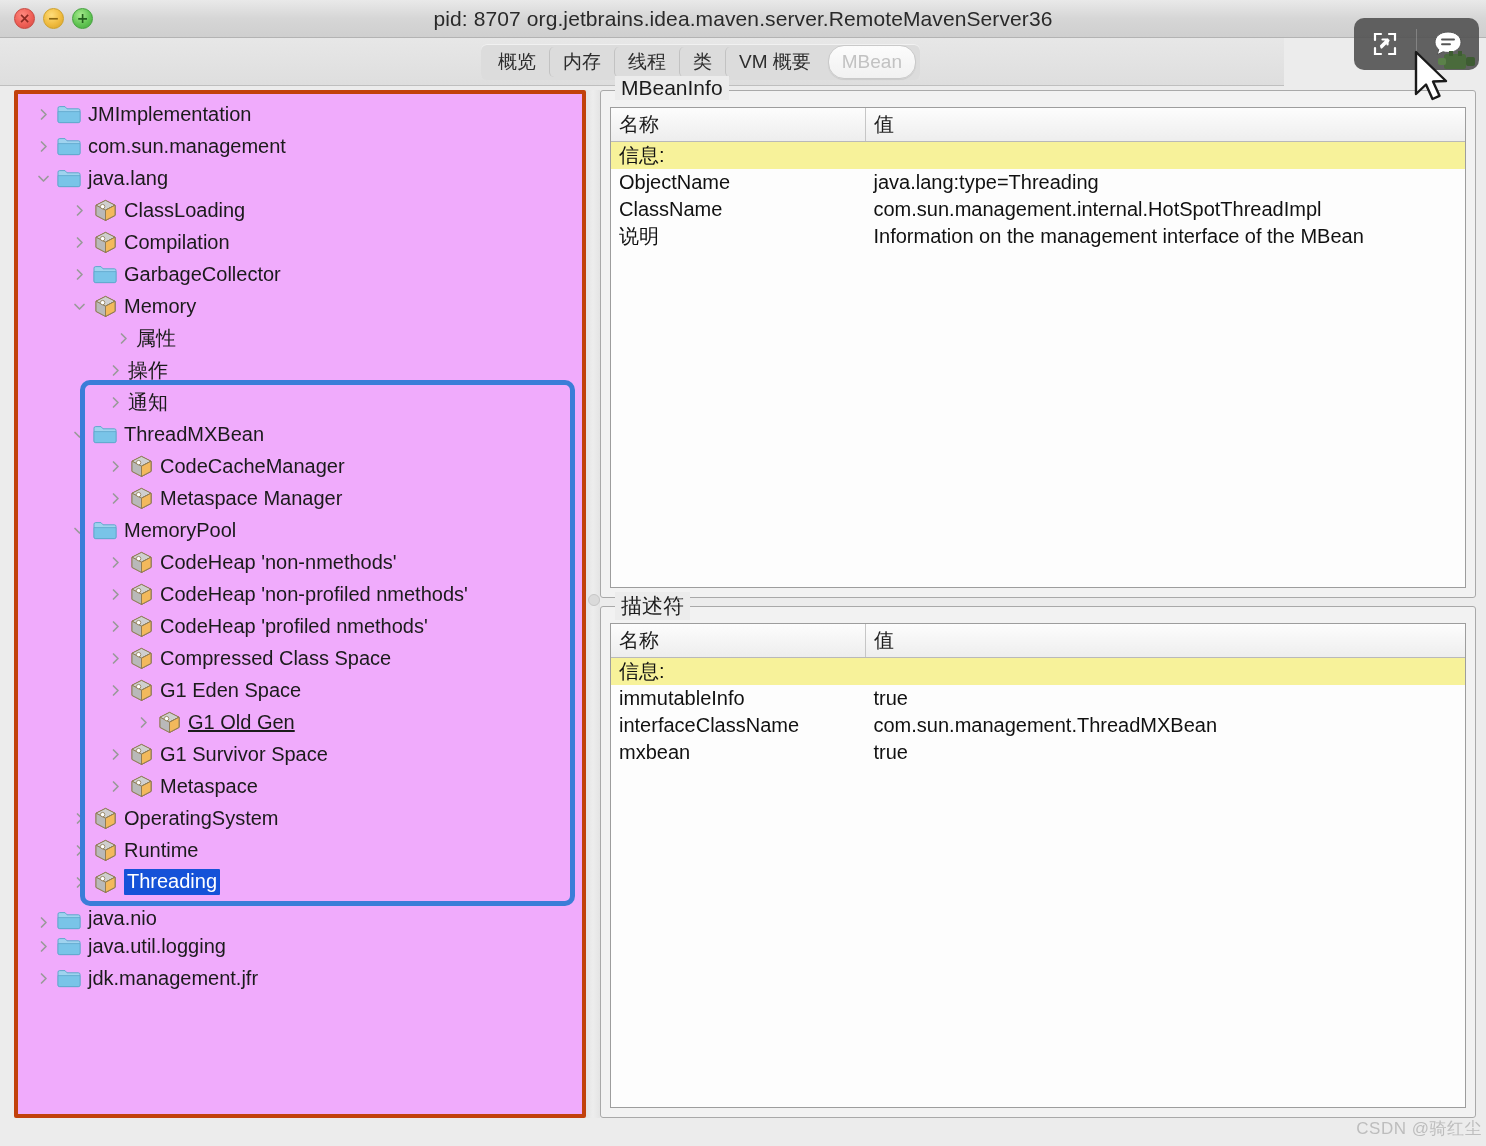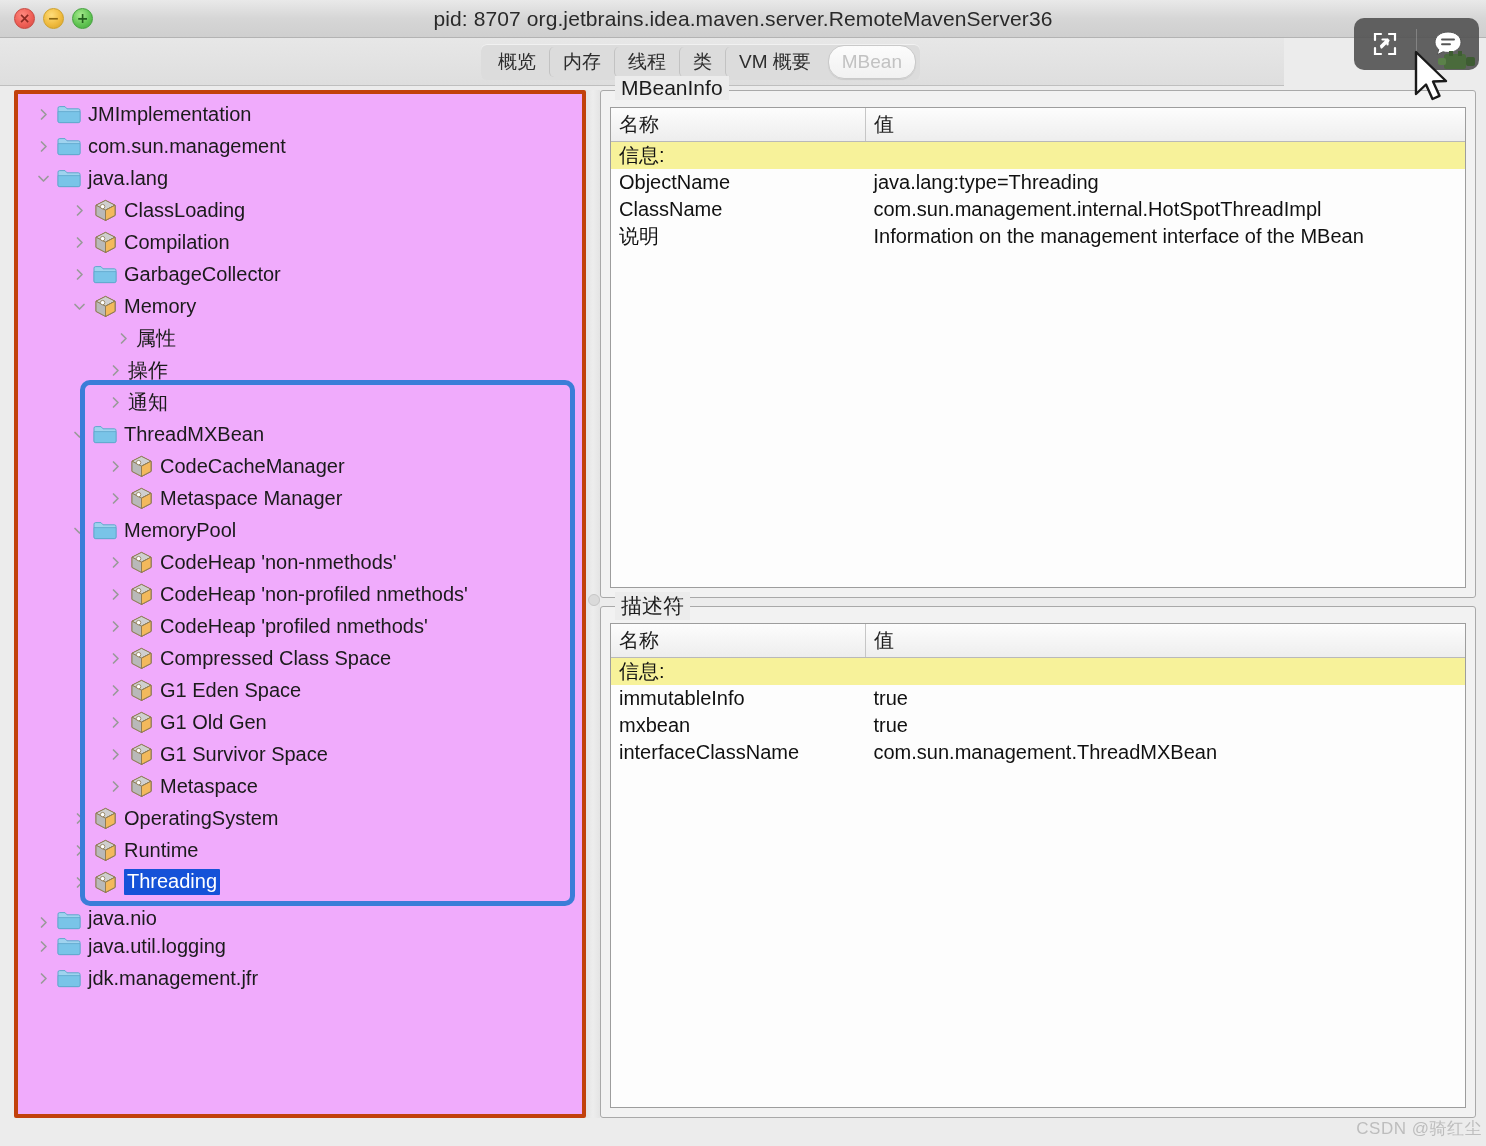--- a/index.html
+++ b/index.html
@@ -592,21 +592,21 @@
                 <path d="M11.5 1.4 L21 6.2 V16.4 L11.5 21.4 L2 16.4 V6.2 Z" fill="#e8cfa0" stroke="#8d7a53" stroke-width="1"></path>
                 <path d="M11.5 1.4 L21 6.2 L11.5 11.2 L2 6.2 Z" fill="#cfcfcf" stroke="#8d7a53" stroke-width="0.9"></path>
                 <path d="M2 6.2 L11.5 11.2 V21.4 L2 16.4 Z" fill="#b9b9b9" stroke="#8d7a53" stroke-width="0.9"></path>
                 <path d="M11.5 11.2 L21 6.2 V16.4 L11.5 21.4 Z" fill="#f0b košt" stroke="#8d7a53" stroke-width="0.9"></path>
                 <path d="M11.5 11.2 L21 6.2 V16.4 L11.5 21.4 Z" fill="#f3b95c" stroke="#8d7a53" stroke-width="0.9"></path>
                 <circle cx="8.6" cy="7.6" r="2.2" fill="#ffffff" stroke="#8d7a53" stroke-width="0.8"></circle>
               </svg>
             </span>
             <span class="lbl">G1 Eden Space</span>
           </div>
-          <div class="node" style="padding-left: 84px;">
+          <div class="node" style="padding-left: 112px; text-decoration: underline;">
             <span class="chev">
               <svg width="15" height="15" viewBox="0 0 15 15">
                 <path d="M5.5 3 L10 7.5 L5.5 12" fill="none" stroke="#9a9a9a" stroke-width="1.7" stroke-linecap="round" stroke-linejoin="round"></path>
               </svg>
             </span>
             <span class="ic">
               <svg width="23" height="23" viewBox="0 0 23 23">
                 <path d="M11.5 1.4 L21 6.2 V16.4 L11.5 21.4 L2 16.4 V6.2 Z" fill="#e8cfa0" stroke="#8d7a53" stroke-width="1"></path>
                 <path d="M11.5 1.4 L21 6.2 L11.5 11.2 L2 6.2 Z" fill="#cfcfcf" stroke="#8d7a53" stroke-width="0.9"></path>
                 <path d="M2 6.2 L11.5 11.2 V21.4 L2 16.4 Z" fill="#b9b9b9" stroke="#8d7a53" stroke-width="0.9"></path>
@@ -804,26 +804,26 @@
             <tbody id="descriptor-body">
                 <tr class="info">
                   <td class="col-name">信息:</td>
                   <td></td>
                 </tr>
                 <tr class="">
                   <td class="col-name">immutableInfo</td>
                   <td>true</td>
                 </tr>
                 <tr class="">
+                  <td class="col-name">interfaceClassName</td>
+                  <td>com.sun.management.ThreadMXBean</td>
+                </tr>
+                <tr class="">
                   <td class="col-name">mxbean</td>
                   <td>true</td>
-                </tr>
-                <tr class="">
-                  <td class="col-name">interfaceClassName</td>
-                  <td>com.sun.management.ThreadMXBean</td>
                 </tr>
               </tbody>
           </table>
         </div>
       </div>
 
     </div>
 
     <div class="watermark">CSDN @骑红尘</div>
   </div>

